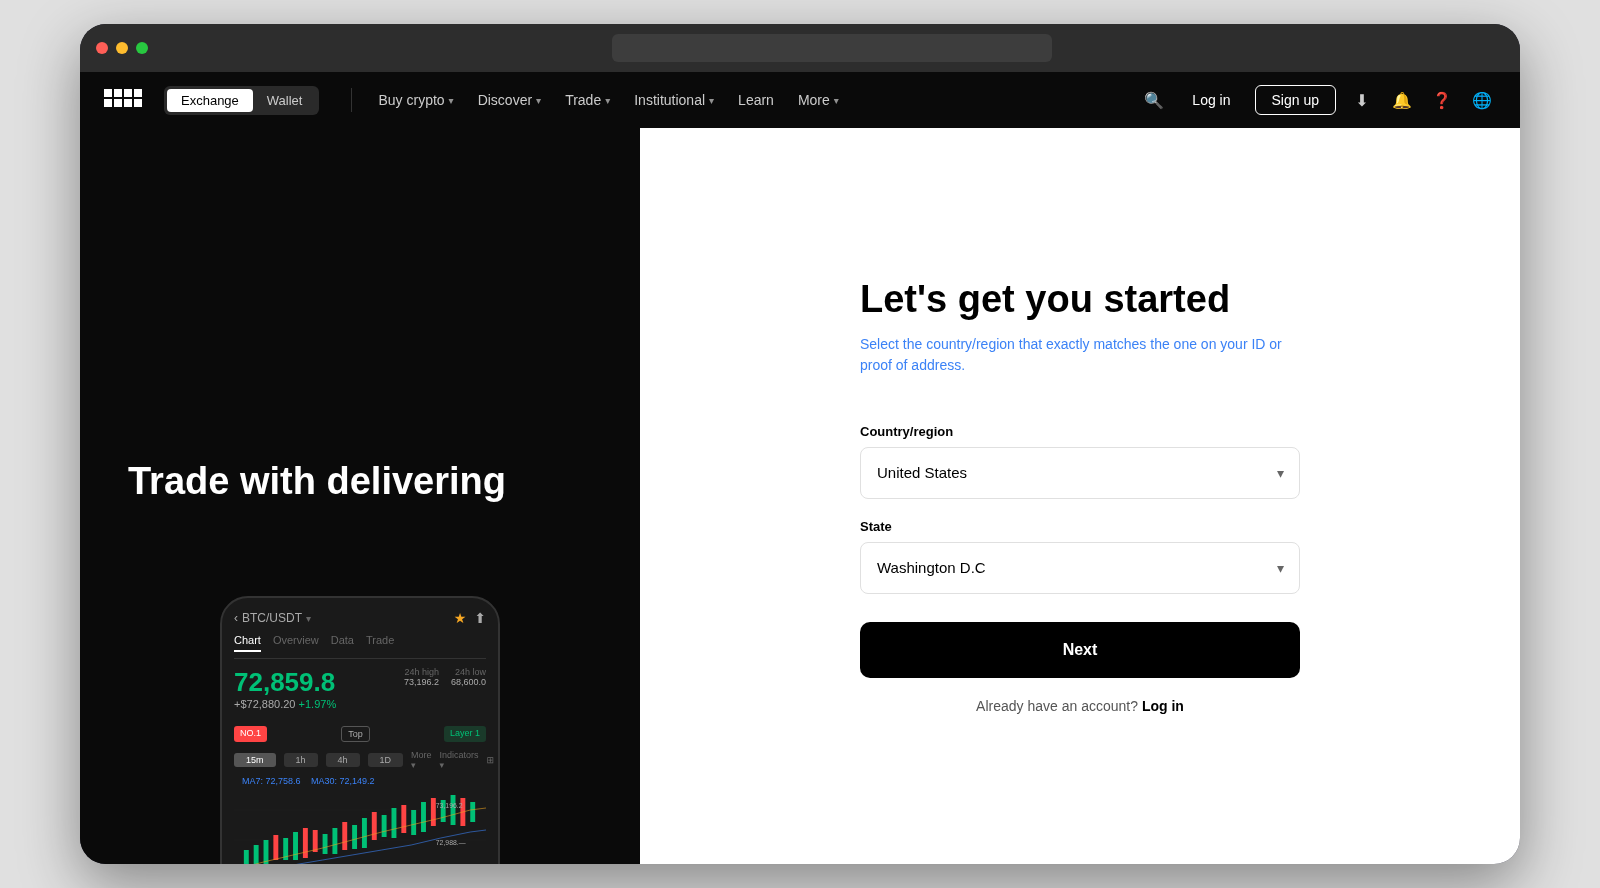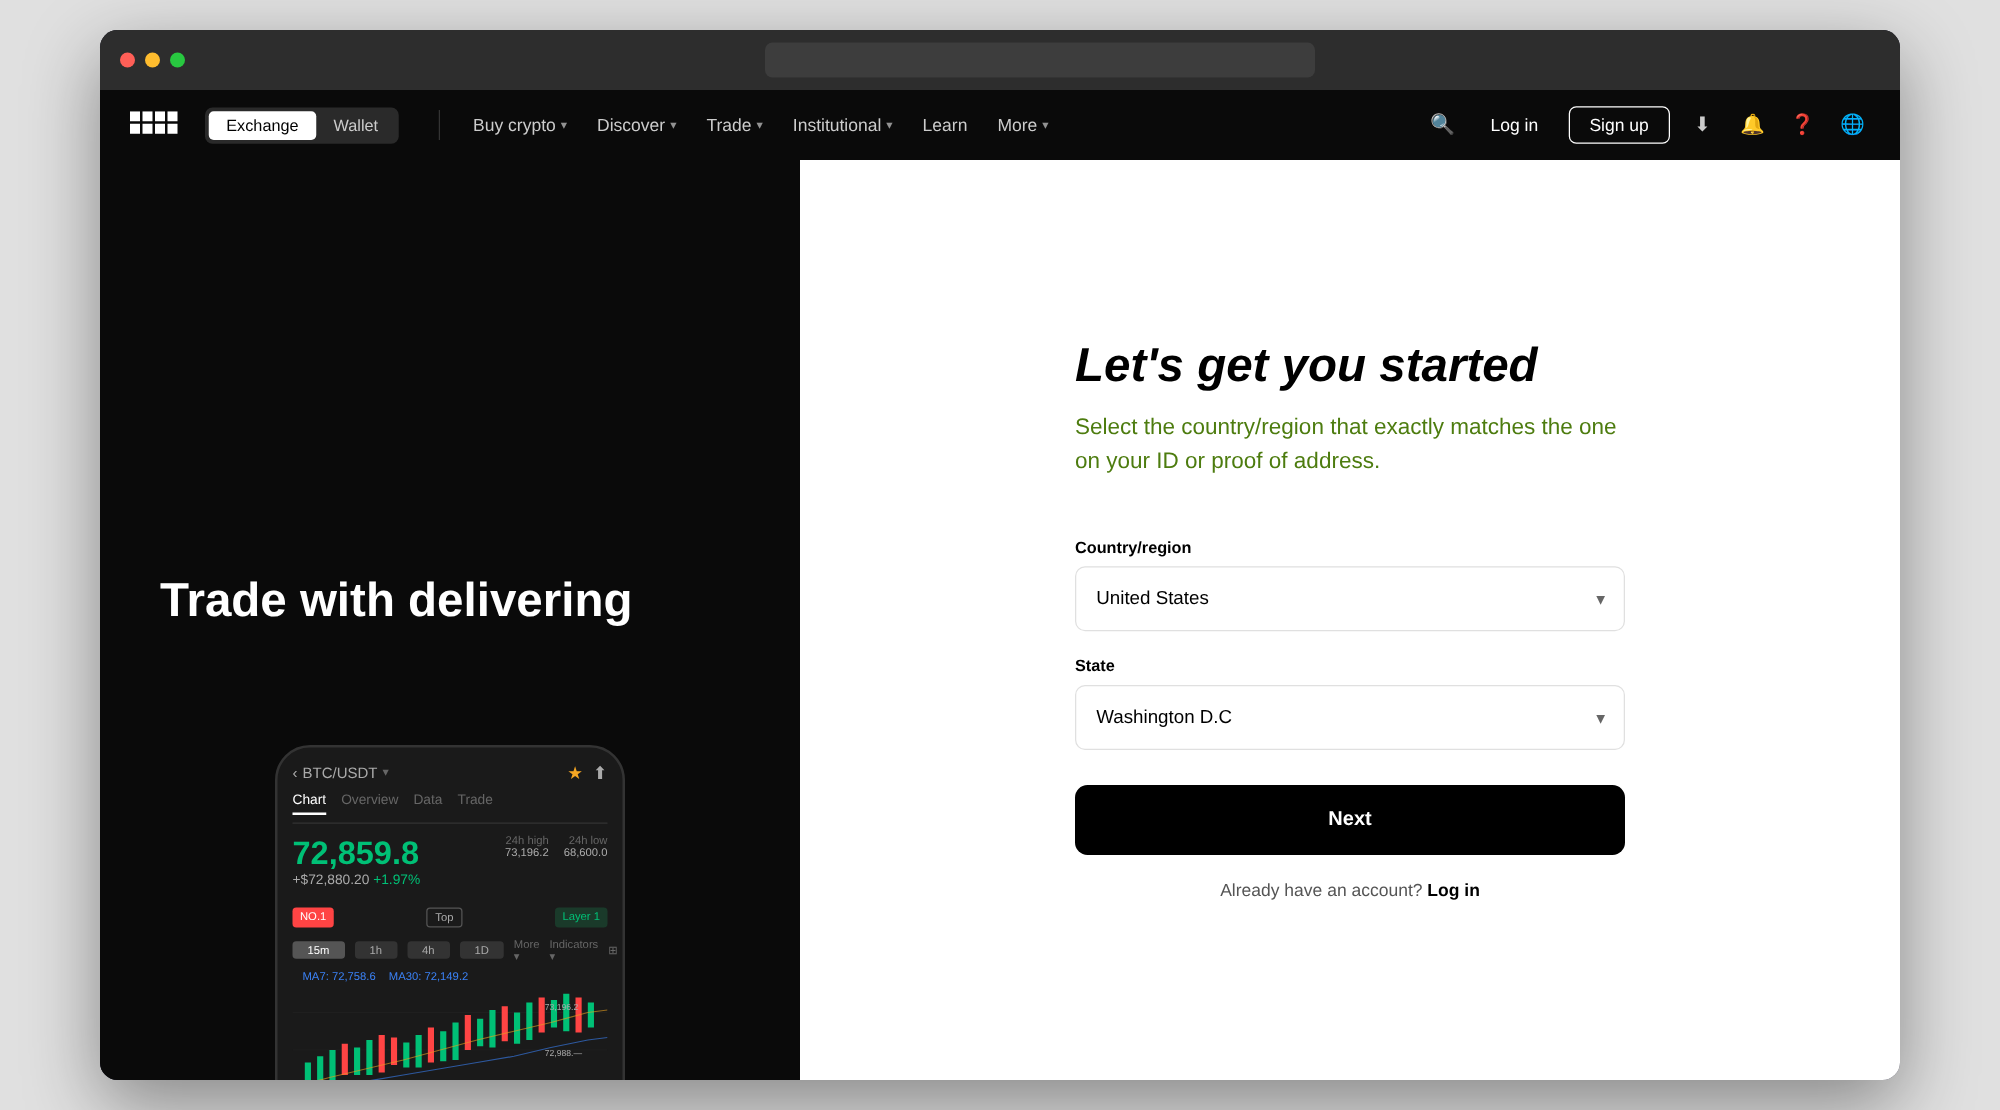--- a/index.html
+++ b/index.html
@@ -8,21 +8,21 @@
       display: flex;
       justify-content: center;
       align-items: center;
       min-height: 100vh;
       font-family: -apple-system, BlinkMacSystemFont, 'Segoe UI', sans-serif;
     }
     .browser-window {
       width: 1440px;
       height: 840px;
       background: #1a1a2e;
-      border-radius: 14px;
+      border-radius: 26px;
       overflow: hidden;
       box-shadow: 0 20px 60px rgba(0,0,0,0.4);
       display: flex;
       flex-direction: column;
     }
     .browser-chrome {
       background: #2d2d2d;
       height: 48px;
       display: flex;
       align-items: center;
@@ -322,25 +322,24 @@
     .form-container {
       width: 100%;
       max-width: 440px;
     }
     .form-title {
       font-size: 38px;
       font-weight: 800;
       color: #000;
       margin-bottom: 12px;
       line-height: 1.15;
-      font-style: italic;
     }
     .form-subtitle {
-      font-size: 18px;
-      color: #4d7c0f;
+      font-size: 14px;
+      color: #3b82f6;
       margin-bottom: 48px;
       line-height: 1.5;
     }
     .form-label {
       font-size: 13px;
       font-weight: 600;
       color: #000;
       margin-bottom: 8px;
       display: block;
     }

